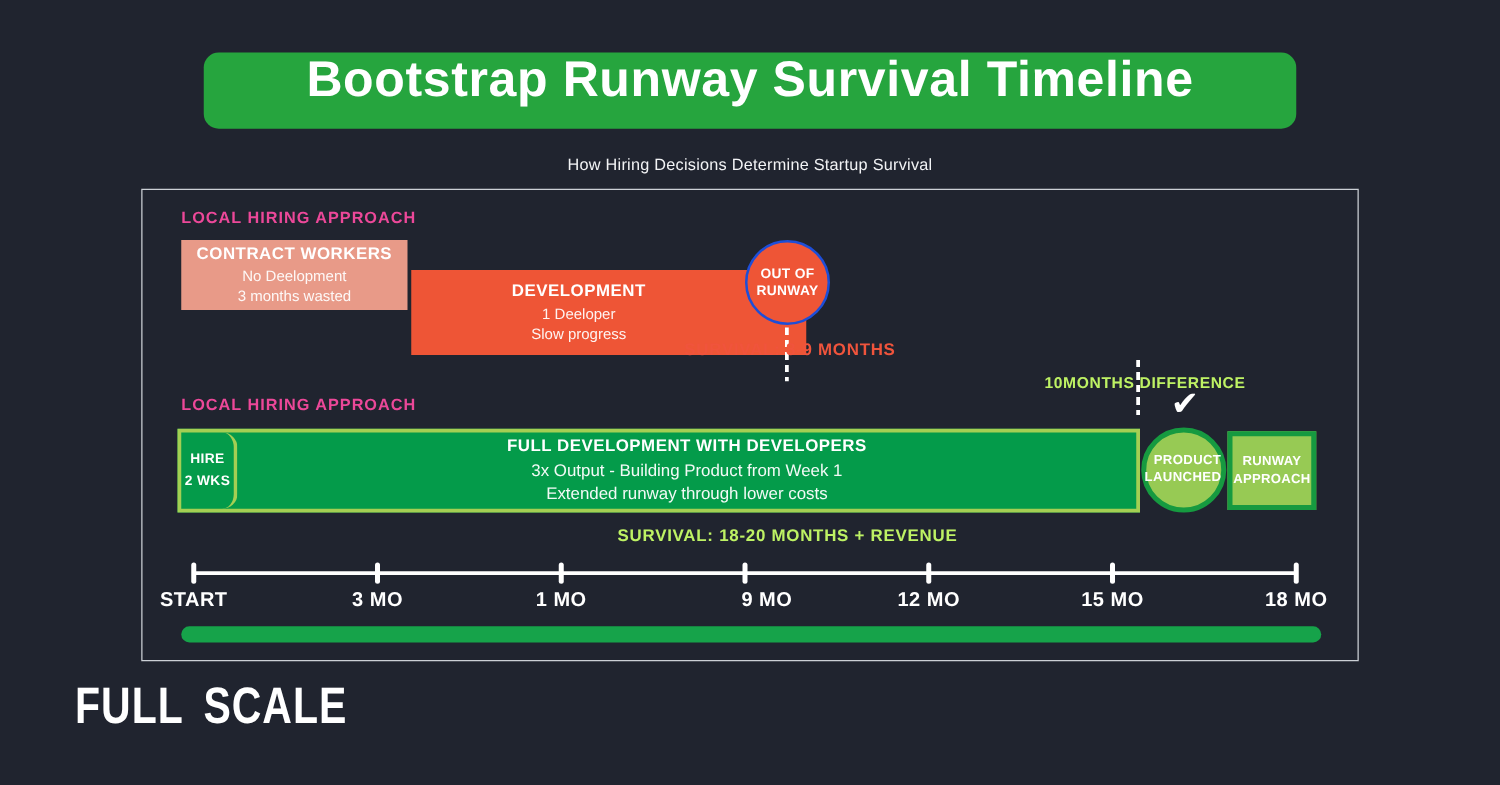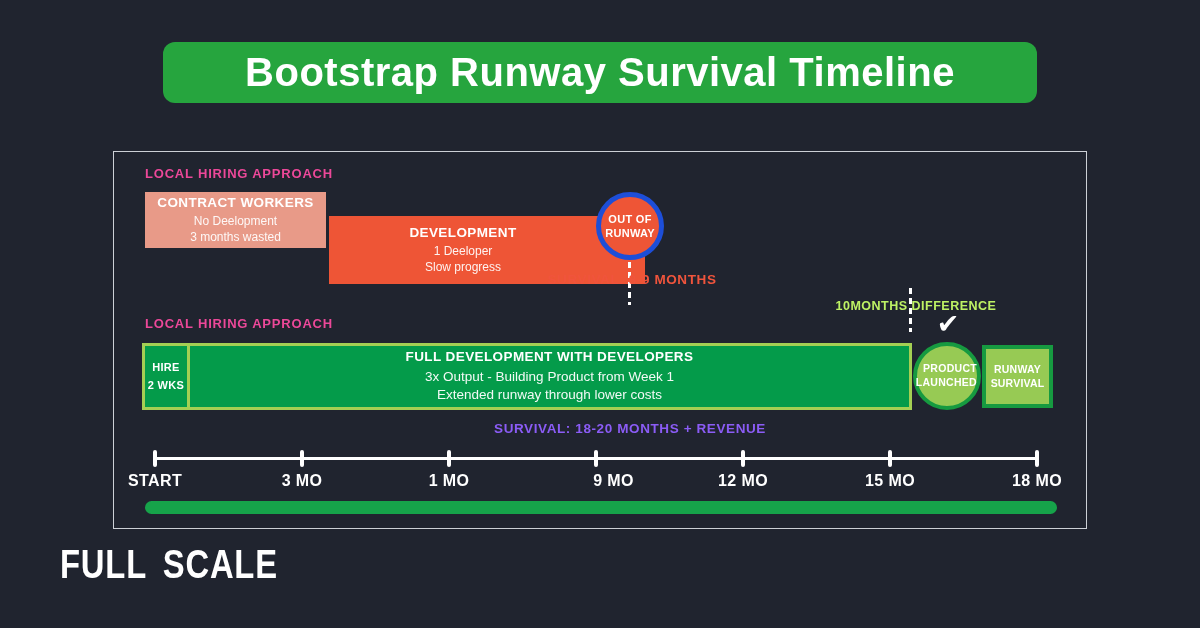--- a/index.html
+++ b/index.html
@@ -7,21 +7,21 @@
   .stage{
     position:relative;width:1200px;height:628px;overflow:hidden;
     background:#20242f;
     font-family:"Liberation Sans","DejaVu Sans",sans-serif;
     color:#fff;
   }
   
   .title-banner{
     position:absolute;left:163px;top:42px;width:874px;height:61px;
     background:#26a53e;border-radius:12px;
-    display:flex;align-items:center;justify-content:center;
+    display:flex;align-items:flex-start;justify-content:center;
   }
   .title-banner .t{
     font-size:40px;font-weight:bold;letter-spacing:0.5px;color:#fff;white-space:nowrap;
   }
   .subtitle{
     position:absolute;left:0;top:124px;width:100%;text-align:center;
     font-size:13px;color:#f2f3f5;letter-spacing:0.2px;
   }
   
   .frame{
@@ -32,41 +32,41 @@
     position:absolute;font-size:13px;font-weight:bold;color:#ec4899;letter-spacing:0.8px;white-space:nowrap;
   }
   
   .seg{position:absolute;display:flex;flex-direction:column;align-items:center;justify-content:center;}
   .seg .hd{font-size:13.5px;font-weight:bold;letter-spacing:0.4px;margin-bottom:4px;}
   .seg .ln{font-size:12px;color:rgba(255,255,255,0.93);line-height:1.32;}
   .seg-contract{left:145px;top:192px;width:181px;height:56px;background:#e89a88;}
   .seg-dev{left:329px;top:192px;width:316px;height:68px;background:#ee5536;padding-right:48px;margin-top:24px;}
   .circle-out{
     position:absolute;left:596px;top:192px;width:68px;height:68px;border-radius:50%;
-    background:#ee5536;border:5px solid #1d4ed8;
+    background:#ee5536;border:2px solid #1d4ed8;
     display:flex;flex-direction:column;align-items:center;justify-content:center;
     font-size:11px;font-weight:bold;line-height:1.3;letter-spacing:0.3px;
   }
   .dashed-v{
     position:absolute;width:3px;
     background:repeating-linear-gradient(to bottom,#fff 0 6px,transparent 6px 10px);
   }
   .survival-orange{
     position:absolute;left:432px;top:272px;width:400px;text-align:center;
     font-size:13.5px;font-weight:bold;color:#f0543c;letter-spacing:0.6px;
   }
   
   .green-bar{
     position:absolute;left:142px;top:343px;width:770px;height:67px;
     border:3px solid #a4cf53;background:#049b4a;display:flex;
   }
   .hire-cell{
     width:45px;border-right:3px solid #a4cf53;
     display:flex;flex-direction:column;align-items:center;justify-content:center;
-    font-size:11px;font-weight:bold;line-height:1.6;letter-spacing:0.3px;
+    font-size:11px;font-weight:bold;line-height:1.6;letter-spacing:0.3px;border-radius:12px;
   }
   .main-cell{
     flex:1;display:flex;flex-direction:column;align-items:center;justify-content:center;
   }
   .main-cell .hd{font-size:13.5px;font-weight:bold;letter-spacing:0.4px;margin-bottom:4px;}
   .main-cell .ln{font-size:13.5px;color:rgba(255,255,255,0.95);line-height:1.3;}
   .diff-label{
     position:absolute;left:766px;top:299px;width:300px;text-align:center;
     font-size:12.5px;font-weight:bold;color:#bef264;letter-spacing:0.5px;
   }
@@ -82,21 +82,21 @@
     font-size:10.5px;font-weight:bold;line-height:1.3;letter-spacing:0.3px;
   }
   .box-runway{
     position:absolute;left:982px;top:345px;width:71px;height:63px;
     background:#97ca54;border:4px solid #169a40;
     display:flex;flex-direction:column;align-items:center;justify-content:center;
     font-size:10.5px;font-weight:bold;line-height:1.3;letter-spacing:0.2px;
   }
   .survival-green{
     position:absolute;left:430px;top:421px;width:400px;text-align:center;
-    font-size:13.5px;font-weight:bold;color:#8b5cf6;letter-spacing:0.6px;
+    font-size:13.5px;font-weight:bold;color:#bef264;letter-spacing:0.6px;
   }
   
   .axis{position:absolute;left:155px;top:450px;width:882px;height:17px;}
   .axis .line{position:absolute;left:0;top:7px;width:100%;height:3px;background:#fff;border-radius:2px;}
   .axis .tick{position:absolute;top:0;width:4px;height:17px;background:#fff;border-radius:2px;transform:translateX(-50%);}
   .axis-labels{position:absolute;left:155px;top:472px;width:882px;height:14px;}
   .axis-labels span{
     position:absolute;transform:translateX(-50%);white-space:nowrap;
     font-size:16px;font-weight:bold;color:#fff;letter-spacing:0.4px;
   }
@@ -112,20 +112,21 @@
   }
 </style>
 </head>
 <body>
 
 <div class="stage">
 
   <div class="title-banner">
     <div class="t">Bootstrap Runway Survival Timeline</div>
   </div>
+  <div class="subtitle">How Hiring Decisions Determine Startup Survival</div>
 
   <div class="frame"></div>
 
   <div class="approach-label" style="left:145px;top:166px;">LOCAL HIRING APPROACH</div>
 
   <div class="seg seg-contract">
     <div class="hd">CONTRACT WORKERS</div>
     <div class="ln">No Deelopment</div>
     <div class="ln">3 months wasted</div>
   </div>
@@ -162,21 +163,21 @@
     </div>
   </div>
 
   <div class="circle-launch">
     <div>PRODUCT</div>
     <div>LAUNCHED</div>
   </div>
 
   <div class="box-runway">
     <div>RUNWAY</div>
-    <div>SURVIVAL</div>
+    <div>APPROACH</div>
   </div>
 
   <div class="survival-green">SURVIVAL: 18-20 MONTHS + REVENUE</div>
 
   <div class="axis">
     <div class="line"></div>
     <div class="tick" style="left:0%;"></div>
     <div class="tick" style="left:16.667%;"></div>
     <div class="tick" style="left:33.333%;"></div>
     <div class="tick" style="left:50%;"></div>

